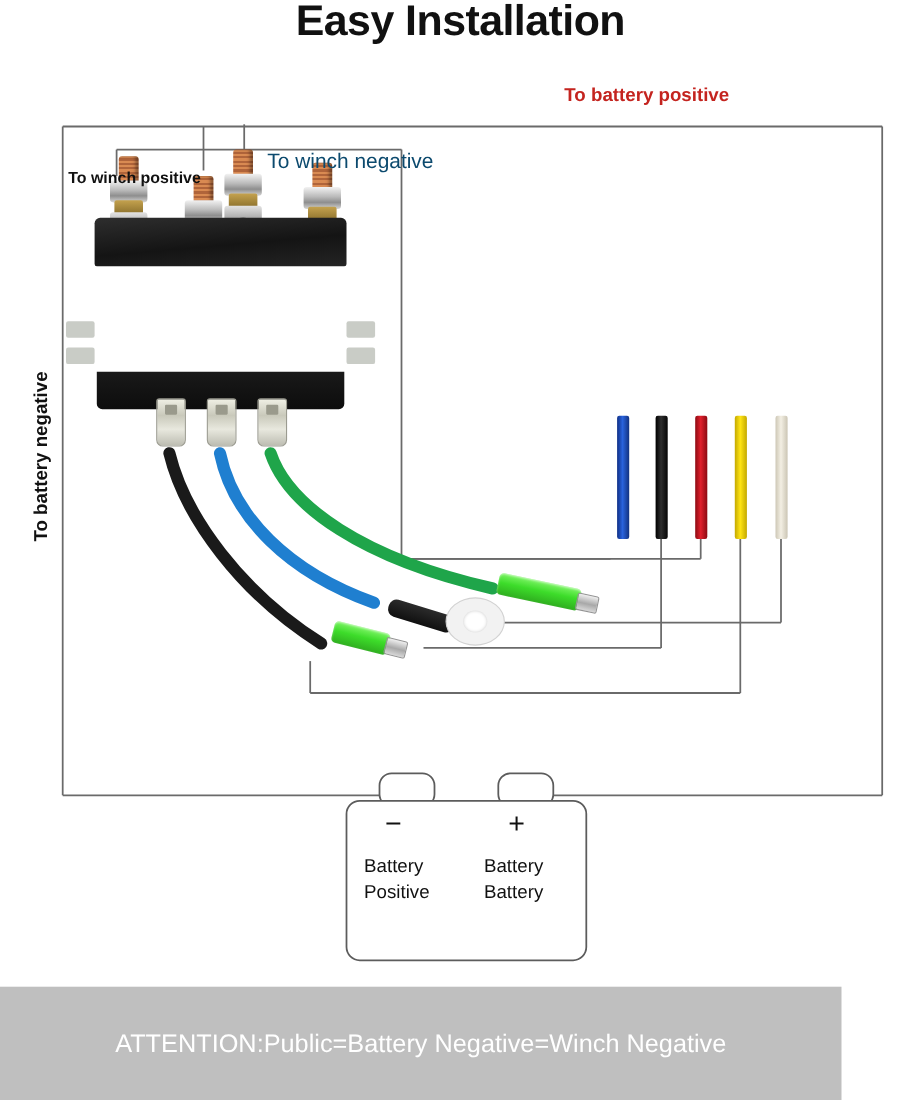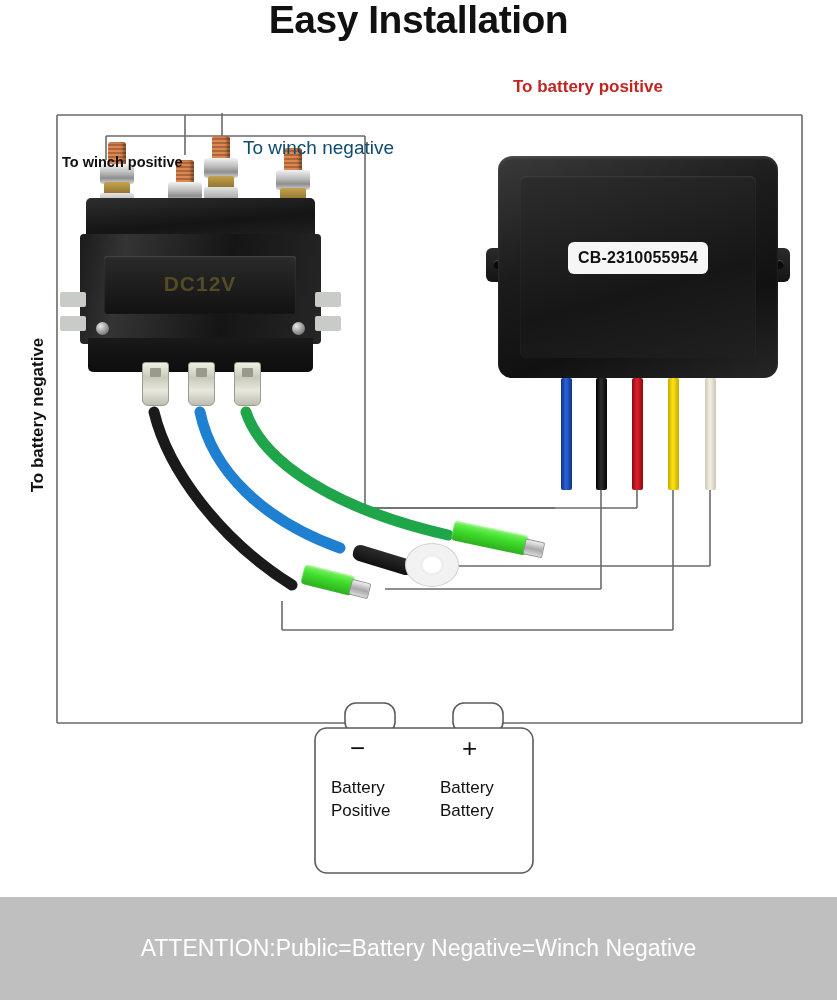--- a/index.html
+++ b/index.html
@@ -28,21 +28,21 @@
                  color:#0c4a6e;white-space:nowrap;}
 
   
   svg.canvas{position:absolute;left:0;top:0;width:837px;height:1000px;overflow:visible;}
 
   
   .bat-sign{position:absolute;font-size:26px;color:#111;font-weight:400;}
   .bat-txt{position:absolute;font-size:17px;color:#111;line-height:23px;}
 
   
-  .banner{position:absolute;left:0;top:897px;width:837px;height:103px;
+  .banner{position:absolute;left:0;top:897px;width:765px;height:103px;
           background:#bfbfbf;color:#fff;display:flex;flex-direction:column;
           align-items:center;justify-content:center;}
   .banner div{font-size:23px;font-weight:400;line-height:33px;white-space:nowrap;}
 
   
   .solenoid{position:absolute;left:78px;top:190px;width:245px;height:180px;}
   .sol-top{position:absolute;left:8px;top:8px;width:229px;height:44px;
            background:linear-gradient(175deg,#2e2e2e 0%,#141414 55%,#242424 100%);
            border-radius:5px 5px 2px 2px;}
   .sol-body{position:absolute;left:2px;top:44px;width:241px;height:110px;
@@ -186,27 +186,20 @@
     </div>
     <div class="post" style="left:198px;top:-42px;">
       <div class="stud"></div>
         <div class="nut"></div>
         <div class="brass"></div>
       <div class="washer"></div>
         <div class="boot"></div>
     </div>
 
     <div class="sol-top"></div>
-    <div class="sol-body">
-      <div class="sol-plate">
-        <div class="sol-dc">DC12V</div>
-      </div>
-      <div class="sol-screw" style="left:16px;top:88px;"></div>
-      <div class="sol-screw" style="right:16px;top:88px;"></div>
-    </div>
     <div class="sol-foot" style="left:-18px;top:102px;"></div>
     <div class="sol-foot" style="left:-18px;top:126px;"></div>
     <div class="sol-foot" style="right:-18px;top:102px;"></div>
     <div class="sol-foot" style="right:-18px;top:126px;"></div>
     <div class="sol-base"></div>
 
     <div class="spade" style="left:64px;top:172px;">
         <i></i>
       </div>
     <div class="spade" style="left:110px;top:172px;">
@@ -237,28 +230,20 @@
 
   <div class="ring"></div>
 
   <div class="bullet" style="left:452px;top:528px;width:76px;transform:rotate(12deg);">
       <span class="pin"></span>
     </div>
   <div class="bullet" style="left:302px;top:570px;width:52px;transform:rotate(14deg);">
       <span class="pin"></span>
     </div>
 
-  <div class="ctrlbox">
-    <div class="cb-ear l"></div>
-    <div class="cb-ear r"></div>
-    <div class="cb-shell">
-      <div class="cb-inner"></div>
-      <div class="cb-label">CB-2310055954</div>
-    </div>
-  </div>
 
   <div class="cwire" style="left:561px;height:112px;background:linear-gradient(90deg,#0f2f86,#2a63dd 45%,#12317f);"></div>
   <div class="cwire" style="left:596px;height:112px;background:linear-gradient(90deg,#000,#2e2e2e 45%,#060606);"></div>
   <div class="cwire" style="left:632px;height:112px;background:linear-gradient(90deg,#8d0a12,#e0202c 45%,#8b0a12);"></div>
   <div class="cwire" style="left:668px;height:112px;background:linear-gradient(90deg,#c3a800,#ffe414 45%,#c3a800);"></div>
   <div class="cwire" style="left:705px;height:112px;background:linear-gradient(90deg,#cdc7b6,#f3efe3 45%,#cbc5b4);"></div>
 
   <svg class="canvas">
     <g fill="#fff" stroke="#5c5c5c" stroke-width="1.6">
       <rect x="345" y="703" width="50" height="30" rx="11"></rect>

